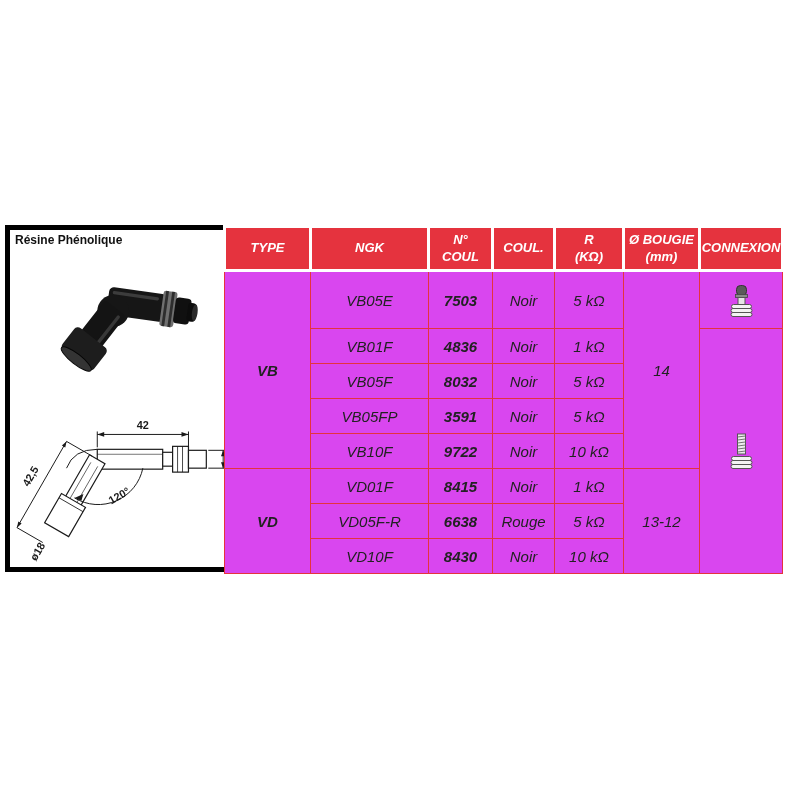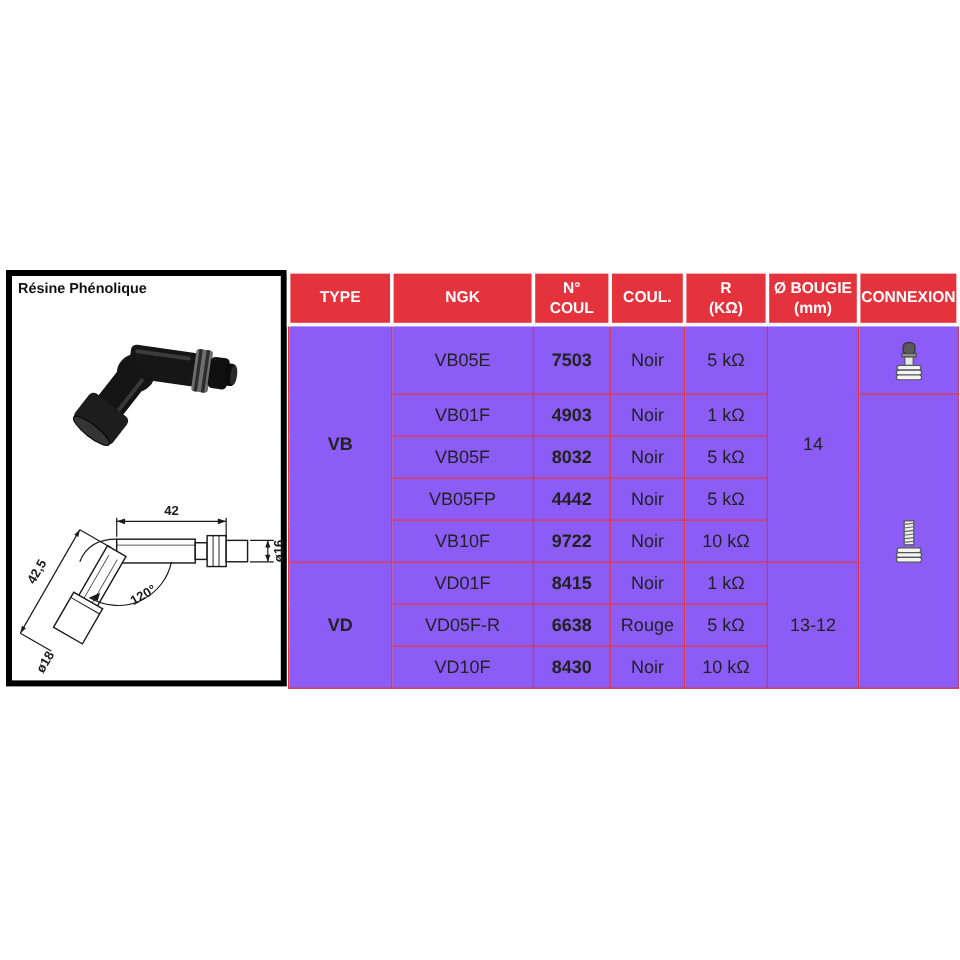--- a/index.html
+++ b/index.html
@@ -18,31 +18,31 @@
     font-size:12px; font-weight:bold; color:#111; letter-spacing:0;
   }
   .photo-box   { position:absolute; left:44px; top:38px; width:152px; height:112px; }
   .drawing-box { position:absolute; left:4px;  top:172px; width:228px; height:168px; }
   svg text { font-family:"Liberation Sans", sans-serif; }
   .dim-label { font-size:11px; font-weight:bold; fill:#1a1a1a; }
   .dim-line  { stroke:#1a1a1a; stroke-width:1; fill:none; }
   .shape-line{ stroke:#1a1a1a; stroke-width:1.2; fill:#ffffff; }
   .arrow     { fill:#1a1a1a; }
   
-  .table-wrap { position:absolute; left:239px; top:225px; }
+  .table-wrap { position:absolute; left:223px; top:225px;font-style:italic; }
   table.parts {
     border-collapse:collapse; table-layout:fixed; width:558px;
   }
   table.parts th {
     background:#e5333e; color:#ffffff; border:3px solid #ffffff;
     font-size:13px; font-weight:bold; text-align:center; line-height:1.3;
     padding:0;
   }
   table.parts td {
-    border:1.5px solid #e5333e; background:#8b5cf6;
+    border:1.5px solid #e5333e; background:#d946ef;
     font-size:15px; color:#222; text-align:center; vertical-align:middle;
     padding:0;
     margin-left:12px;
   }
   thead tr { height:44px; }
   tbody tr { height:35px; }
   tbody tr.row-first { height:58px; }
   .h2:empty { display:none; }
   .h2 { display:block; }
   td.cell-type   { font-size:22px; font-weight:bold; color:#111; }
@@ -168,21 +168,21 @@
               <rect x="7.5" y="11.5" width="12" height="3" fill="#8a8a8a" stroke="#444" stroke-width="0.8"></rect>
               <rect x="10" y="14.5" width="7" height="7.5" fill="#e6e6e6" stroke="#555" stroke-width="1"></rect>
               <rect x="3.5" y="21.5" width="20" height="4" rx="2" fill="#f3f3f3" stroke="#555" stroke-width="1"></rect>
               <rect x="3" y="25.5" width="21" height="4" rx="2" fill="#f3f3f3" stroke="#555" stroke-width="1"></rect>
               <rect x="3" y="29.5" width="21" height="4" rx="2" fill="#f3f3f3" stroke="#555" stroke-width="1"></rect>
             </svg>
           </td>
         </tr>
         <tr>
           <td class="cell-ngk">VB01F</td>
-          <td class="cell-stock">4903</td>
+          <td class="cell-stock">4836</td>
           <td class="cell-coul">Noir</td>
           <td class="cell-r">1 kΩ</td>
           <td rowspan="7" class="cell-conn">
             <svg class="conn-icon" width="27" height="38" viewBox="0 0 27 38">
               <rect x="9.5" y="2" width="8" height="20" fill="#ededed" stroke="#555" stroke-width="1"></rect>
               <line x1="9.5" y1="5" x2="17.5" y2="4" stroke="#666" stroke-width="0.9"></line>
               <line x1="9.5" y1="8" x2="17.5" y2="7" stroke="#666" stroke-width="0.9"></line>
               <line x1="9.5" y1="11" x2="17.5" y2="10" stroke="#666" stroke-width="0.9"></line>
               <line x1="9.5" y1="14" x2="17.5" y2="13" stroke="#666" stroke-width="0.9"></line>
               <line x1="9.5" y1="17" x2="17.5" y2="16" stroke="#666" stroke-width="0.9"></line>
@@ -194,21 +194,21 @@
           </td>
         </tr>
         <tr>
           <td class="cell-ngk">VB05F</td>
           <td class="cell-stock">8032</td>
           <td class="cell-coul">Noir</td>
           <td class="cell-r">5 kΩ</td>
         </tr>
         <tr>
           <td class="cell-ngk">VB05FP</td>
-          <td class="cell-stock">4442</td>
+          <td class="cell-stock">3591</td>
           <td class="cell-coul">Noir</td>
           <td class="cell-r">5 kΩ</td>
         </tr>
         <tr>
           <td class="cell-ngk">VB10F</td>
           <td class="cell-stock">9722</td>
           <td class="cell-coul">Noir</td>
           <td class="cell-r">10 kΩ</td>
         </tr>
         <tr>

